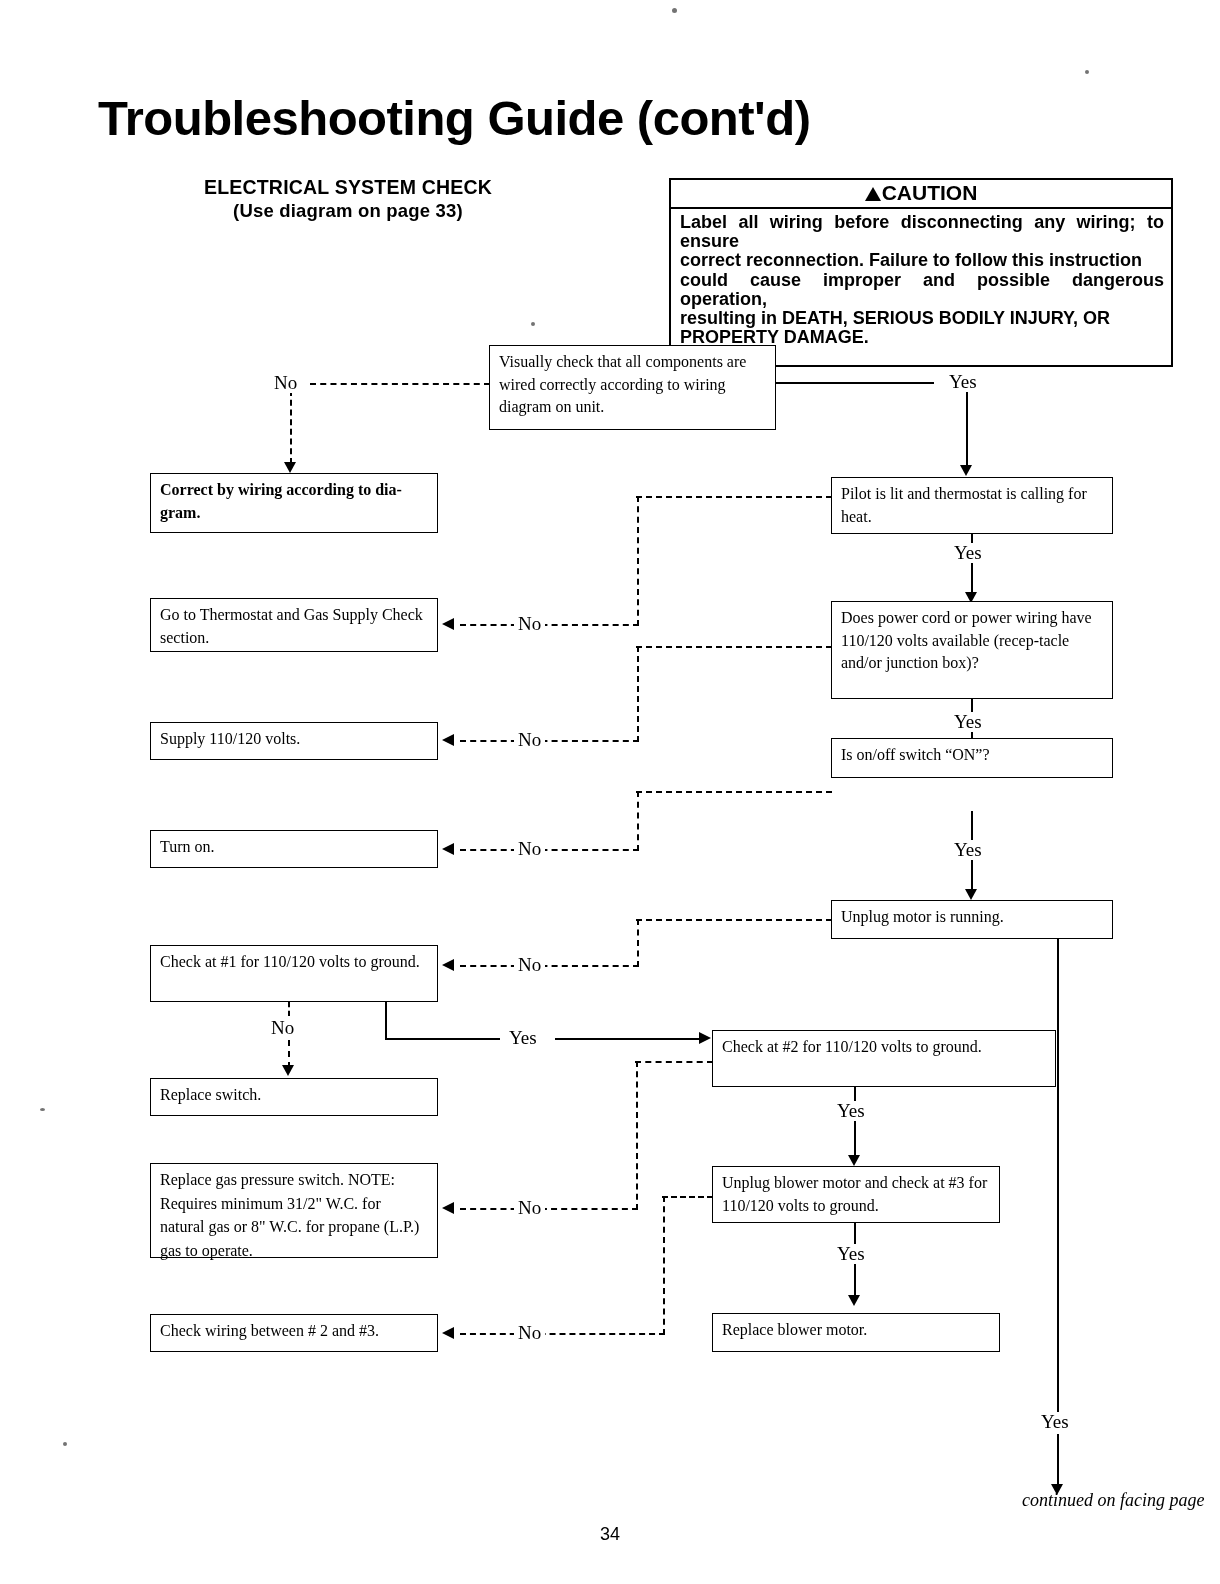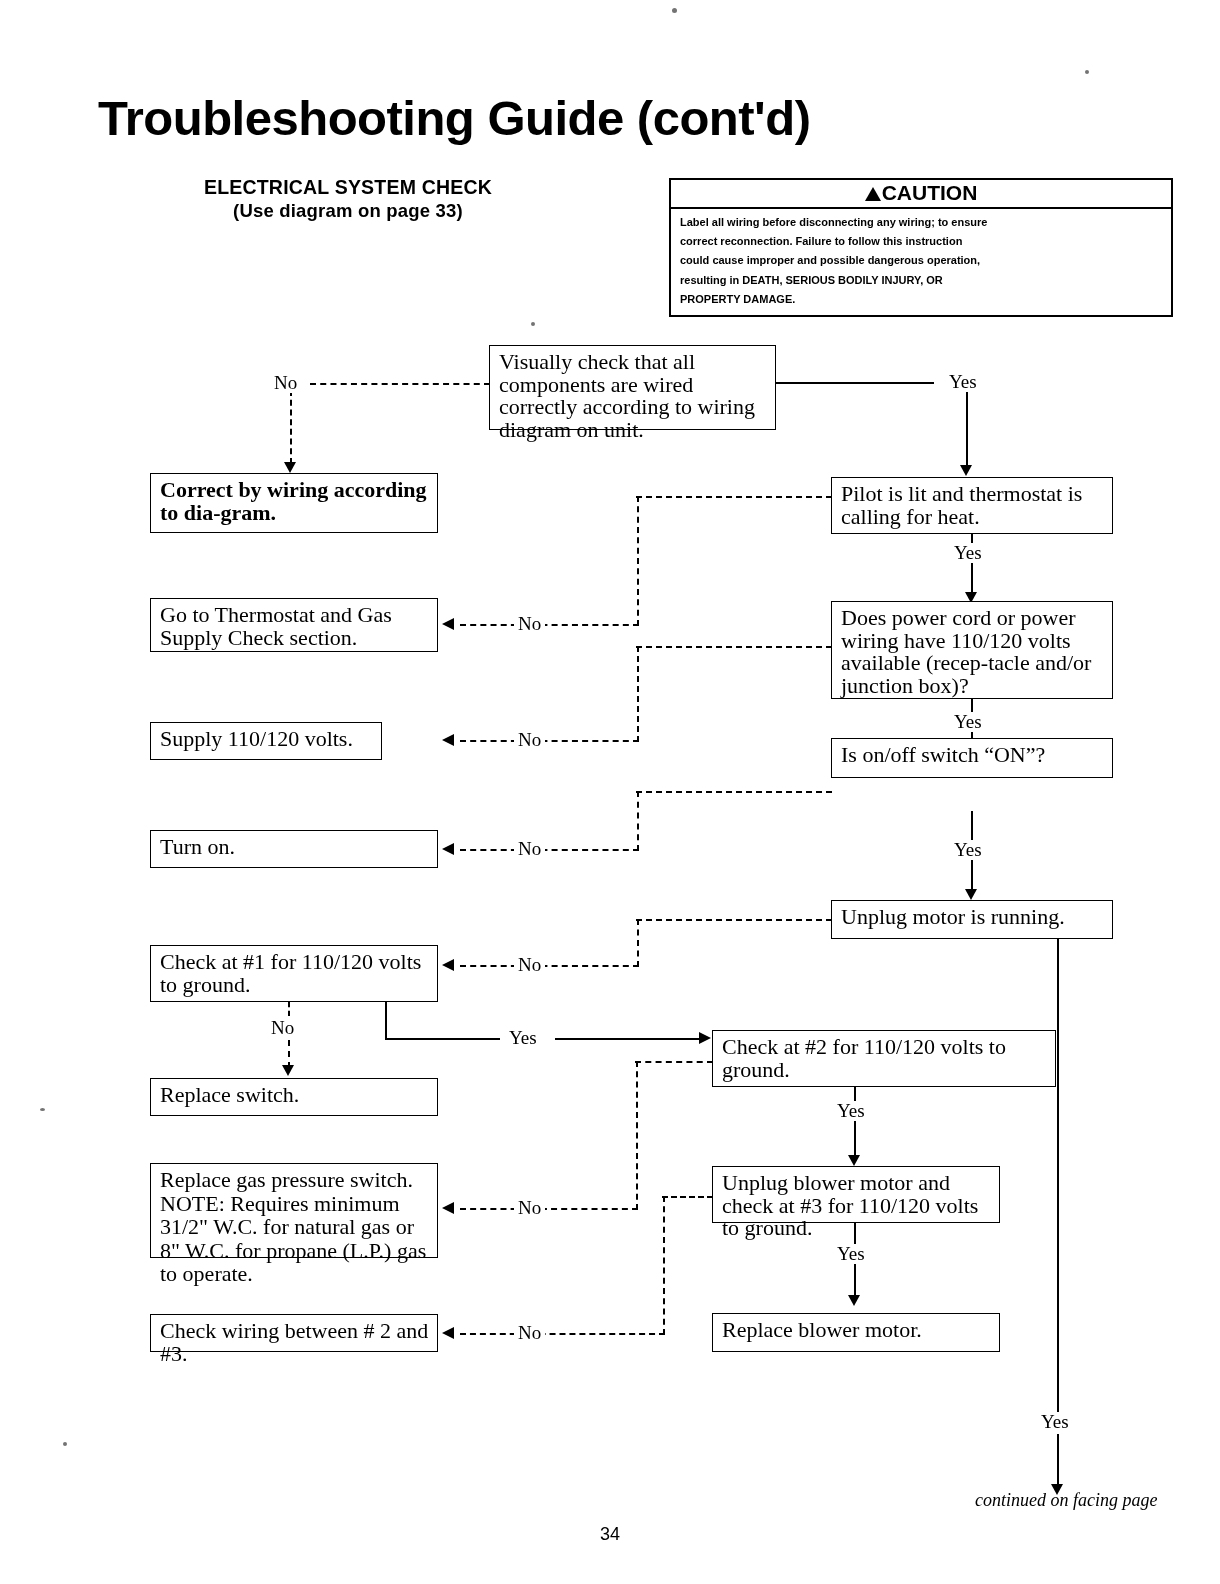--- a/index.html
+++ b/index.html
@@ -64,34 +64,34 @@
     border-left:8px solid transparent;
     border-right:8px solid transparent;
     border-bottom:14px solid #000;
     position:relative;
     top:1px;
     margin-right:1px;
   }
   .caution-body{
     font-family:"Liberation Sans", sans-serif;
     font-weight:bold;
-    font-size:11px;
+    font-size:18px;
     line-height:19.2px;
-    padding:4px 7px 6px 9px;
+    padding:4px 7px 18px 9px;
     text-align:justify;
     text-justify:inter-word;
   }
   .caution-body span{display:block;}
   
   .fbox{
     position:absolute;
     box-sizing:border-box;
     border:1.6px solid #000;
     background:#fff;
-    font-size:22px;
+    font-size:16px;
     line-height:22.5px;
     padding:5px 8px 4px 9px;
     z-index:5;
   }
   
   .hline, .vline{
     position:absolute;
     background:#000;
     z-index:2;
   }
@@ -140,20 +140,21 @@
     padding:0 4px;
     z-index:4;
     line-height:20px;
   }
   .contd{
     position:absolute;
     font-style:italic;
     font-size:18px;
     z-index:4;
     white-space:nowrap;
+    margin-left:47px;
   }
   .pagenum{
     position:absolute;
     left:0; top:1524px;
     width:1220px;
     text-align:center;
     font-size:18px;
     font-family:"Liberation Sans", sans-serif;
   }
   .speck{position:absolute;background:#000;border-radius:50%;opacity:.55;}
@@ -218,21 +219,21 @@
   <div class="dash-h" style="left:636px; top:646px; width:196px;"></div>
   <div class="dash-v" style="left:637px; top:646px; height:96px;"></div>
   <div class="dash-h" style="left:460px; top:740px; width:179px;"></div>
   <div class="lbl" style="left:514px; top:730px;">No</div>
   <div class="arrow-left" style="left:442px; top:734px;"></div>
 
   <div class="lbl" style="left:950px; top:712px;">Yes</div>
   <div class="vline" style="left:971px; top:699px; height:66px;"></div>
   <div class="arrow-down" style="left:965px; top:761px;"></div>
 
-  <div class="fbox" style="left:150px; top:722px; width:232px; height:38px;">Supply 110/120 volts.</div>
+  <div class="fbox" style="left:150px; top:722px; width:288px; height:38px;">Supply 110/120 volts.</div>
 
   <div class="fbox" style="left:831px; top:738px; width:282px; height:40px;">Is on/off switch “ON”?</div>
 
   <div class="dash-h" style="left:636px; top:791px; width:196px;"></div>
   <div class="dash-v" style="left:637px; top:791px; height:60px;"></div>
   <div class="dash-h" style="left:460px; top:849px; width:179px;"></div>
   <div class="lbl" style="left:514px; top:839px;">No</div>
   <div class="arrow-left" style="left:442px; top:843px;"></div>
 
   <div class="lbl" style="left:950px; top:840px;">Yes</div>

